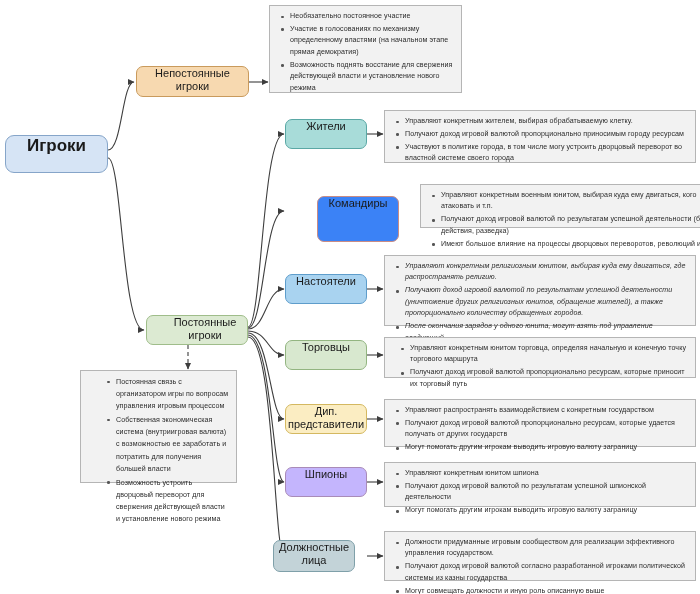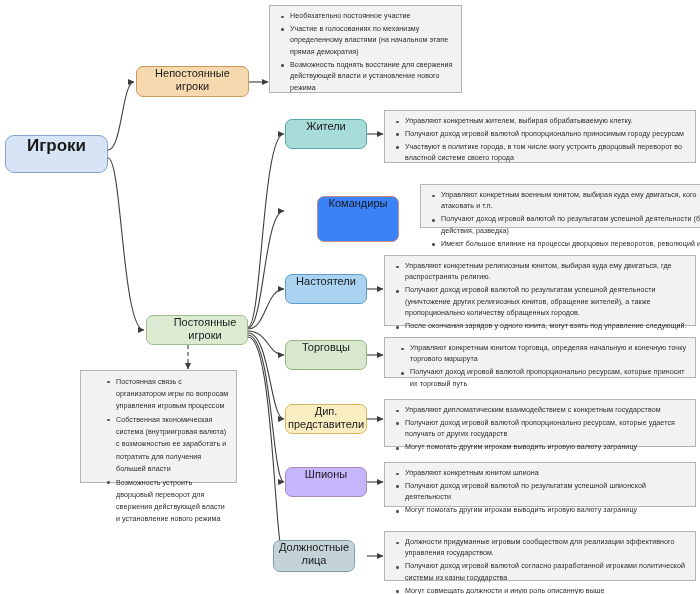--- a/index.html
+++ b/index.html
@@ -187,38 +187,38 @@
   </div>
 
   <div class="detailbox" style="left:384px; top:184px; width:312px; height:44px;margin-left:36px;">
     <ul>
         <li>Управляют конкретным военным юнитом, выбирая куда ему двигаться, кого атаковать и т.п.</li>
         <li>Получают доход игровой валютой по результатам успешной деятельности (боевые действия, разведка)</li>
         <li>Имеют большое влияние на процессы дворцовых переворотов, революций и т.п.</li>
       </ul>
   </div>
 
-  <div class="detailbox" style="left:384px; top:255px; width:312px; height:71px;">
+  <div class="detailbox" style="left:384px; top:255px; width:312px; height:71px;font-style:italic;">
     <ul>
         <li>Управляют конкретным религиозным юнитом, выбирая куда ему двигаться, где распространять религию.</li>
         <li>Получают доход игровой валютой по результатам успешной деятельности (уничтожение других религиозных юнитов, обращение жителей), а также пропорционально количеству обращенных городов.</li>
         <li>После окончания зарядов у одного юнита, могут взять под управление следующий.</li>
       </ul>
   </div>
 
   <div class="detailbox" style="left:384px; top:337px; width:312px; height:41px;padding-left:9px;">
     <ul>
         <li>Управляют конкретным юнитом торговца, определяя начальную и конечную точку торгового маршрута</li>
         <li>Получают доход игровой валютой пропорционально ресурсам, которые приносит их торговый путь</li>
       </ul>
   </div>
 
   <div class="detailbox" style="left:384px; top:399px; width:312px; height:48px;">
     <ul>
-        <li>Управляют дипломатическим взаимодействием с конкретным государством</li>
+        <li>Управляют распространять взаимодействием с конкретным государством</li>
         <li>Получают доход игровой валютой пропорционально ресурсам, которые удается получать от других государств</li>
         <li>Могут помогать другим игрокам выводить игровую валюту заграницу</li>
       </ul>
   </div>
 
   <div class="detailbox" style="left:384px; top:462px; width:312px; height:45px;">
     <ul>
         <li>Управляют конкретным юнитом шпиона</li>
         <li>Получают доход игровой валютой по результатам успешной шпионской деятельности</li>
         <li>Могут помогать другим игрокам выводить игровую валюту заграницу</li>

